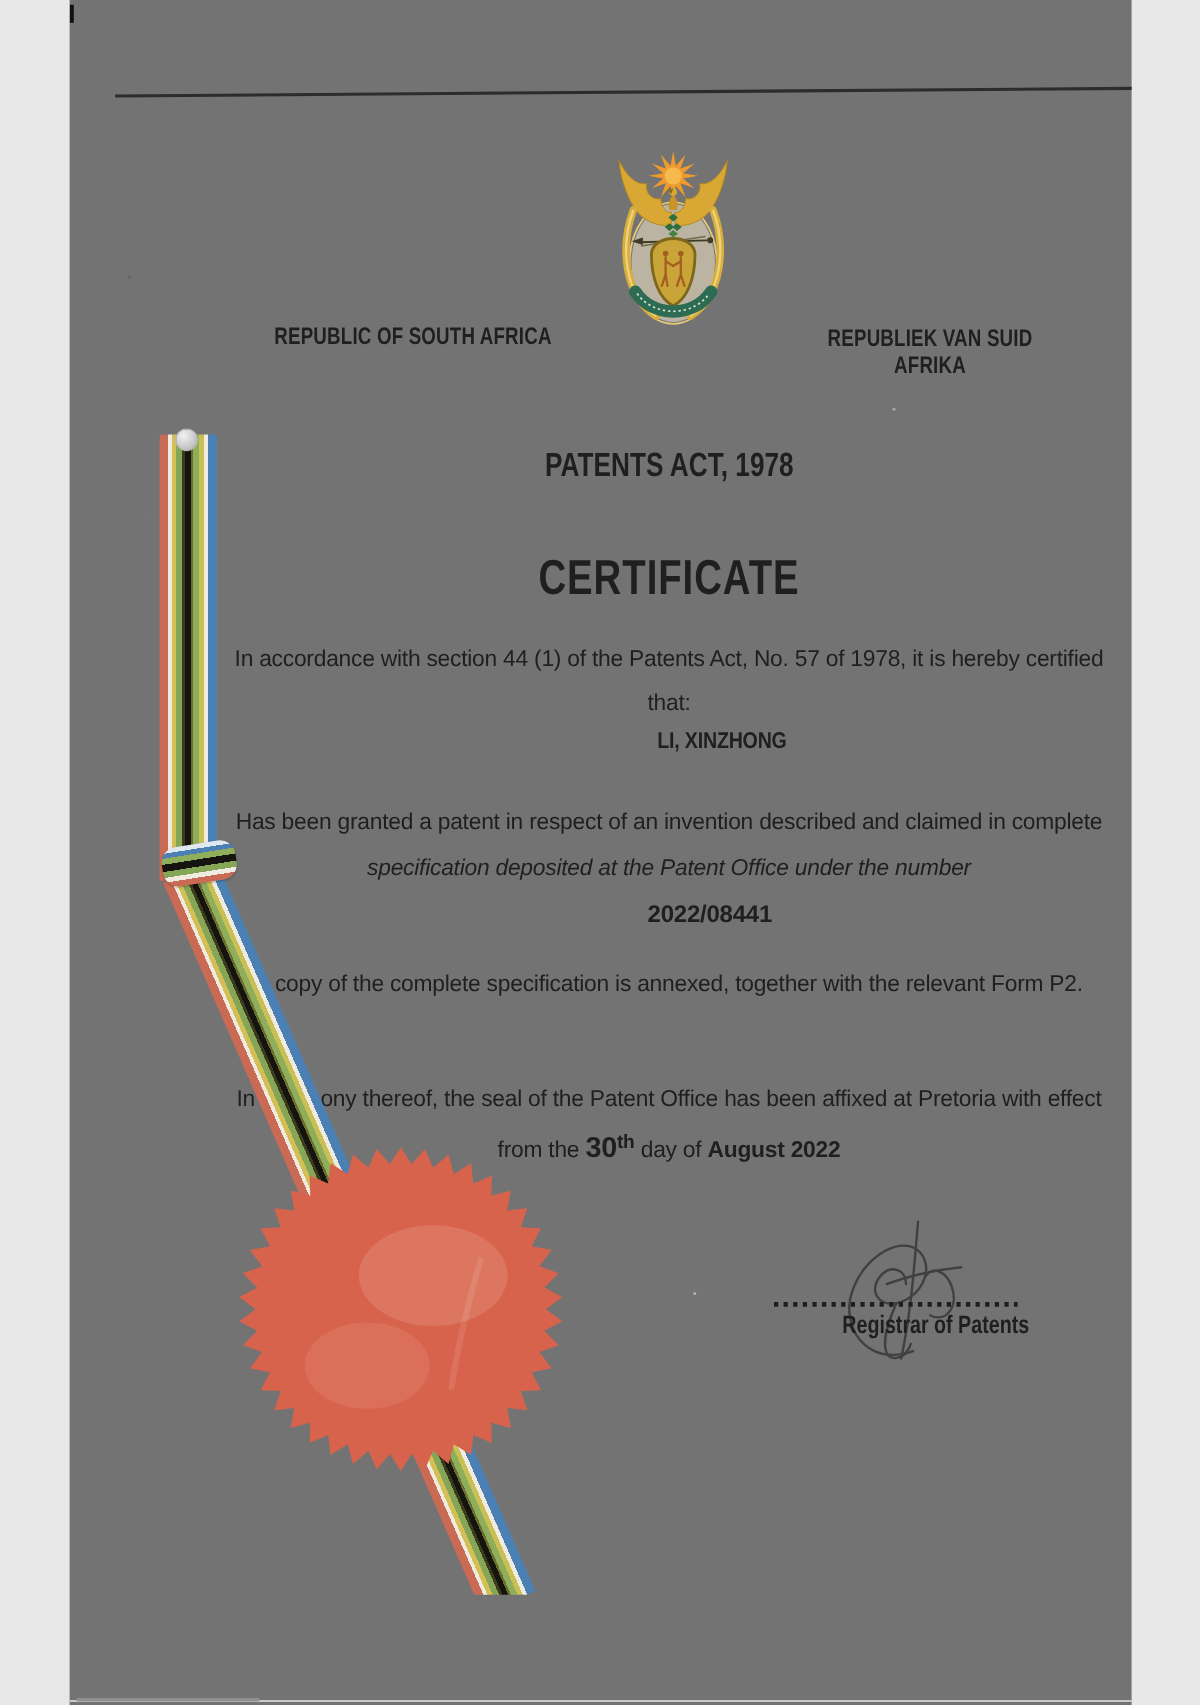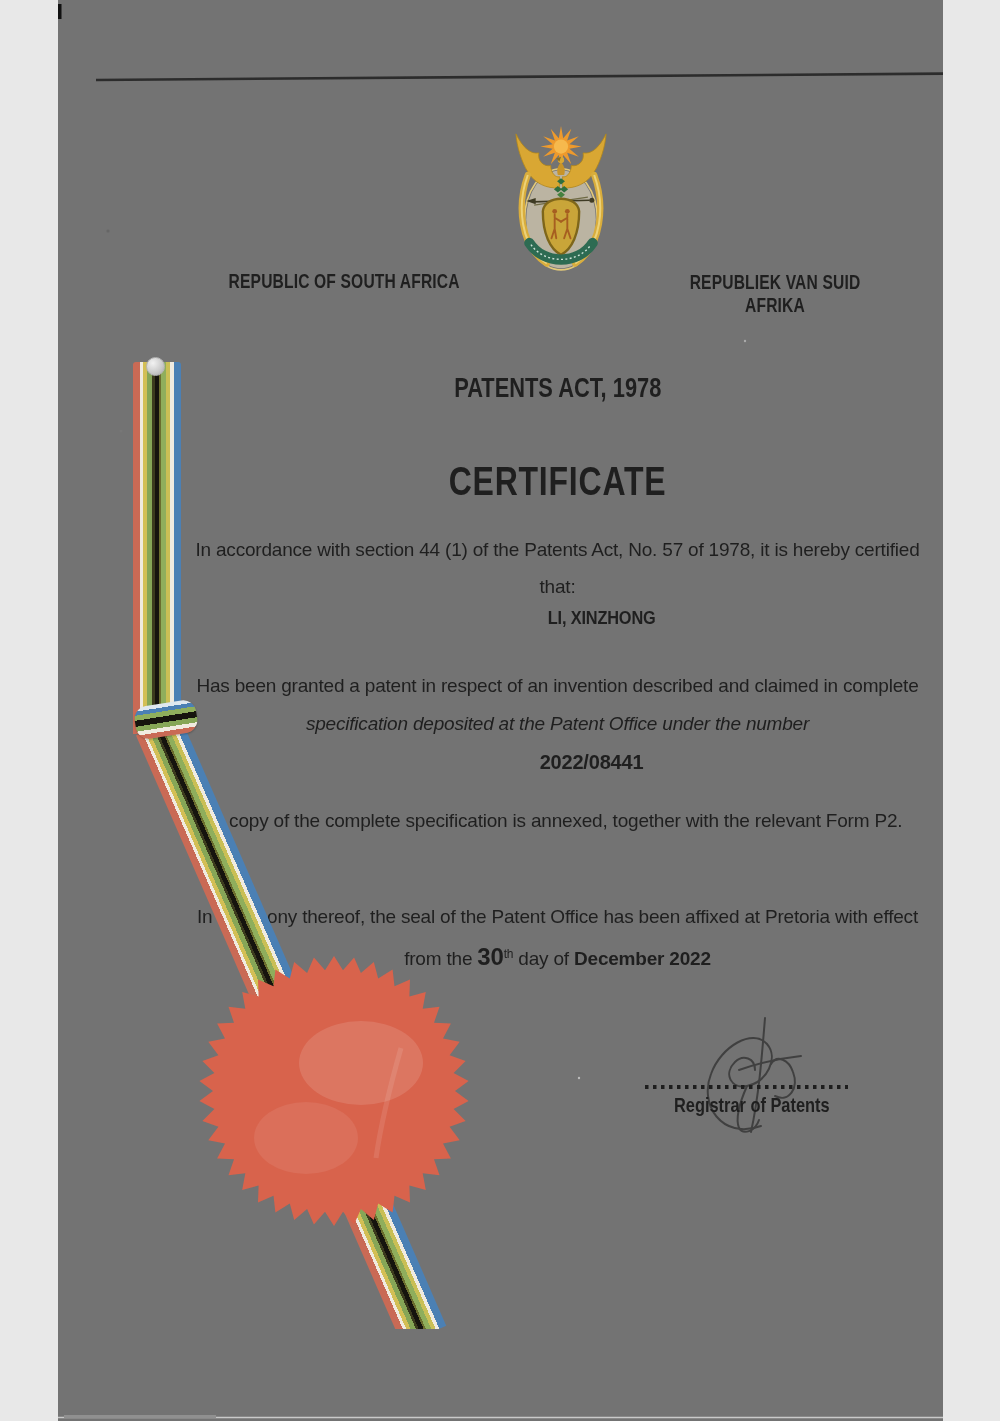--- a/index.html
+++ b/index.html
@@ -11,21 +11,21 @@
   .abs{position:absolute;}
   .centerline{left:0;width:1000px;text-align:center;white-space:nowrap;}
   .cond{display:inline-block;transform:scaleX(0.78);transform-origin:50% 50%;}
   .cond86{display:inline-block;transform:scaleX(0.86);transform-origin:50% 50%;}
   .hdr{font-size:20px;font-weight:700;letter-spacing:.2px;}
   .act-title{top:372px;font-size:28px;font-weight:700;z-index:2;}
   .cert-title{top:458px;font-size:41px;font-weight:700;letter-spacing:1px;z-index:2;}
   .body-line{font-size:19px;letter-spacing:-.2px;z-index:2;}
   .bold{font-weight:700;}
   .sig-label{font-size:21px;font-weight:700;}
-  sup.ord{font-size:12px;font-weight:400;vertical-align:super;line-height:0;}
+  sup.ord{font-size:16px;font-weight:700;vertical-align:super;line-height:0;}
   .ribbon-clip{position:absolute;left:0;top:0;width:1000px;height:1329px;overflow:hidden;z-index:3;pointer-events:none;}
   .ribbon-v{
     position:absolute;left:75px;top:362px;width:48px;height:372px;
     background:linear-gradient(90deg,
       #c96a55 0 7px,#f0ebe0 7px 10px,#d3bf55 10px 14px,#86a657 14px 19px,
       #3c3b1e 19px 21.5px,#16140e 21.5px 26px,#6b6d2e 26px 28px,#8fae5c 28px 33px,
       #cabf55 33px 37px,#f0ebe0 37px 40.5px,#4b80b4 40.5px 48px);
     border-radius:3px 3px 0 0;
   }
   .ribbon-d{
@@ -46,21 +46,21 @@
   }
   .ribbon-pin{
     position:absolute;left:88px;top:357px;width:17px;height:17px;border-radius:50%;
     background:radial-gradient(circle at 35% 30%,#f2f2f2,#c9c9c9 60%,#a8a8a8);
     border:1px solid #b5b5b5;z-index:4;
   }
   .seal-svg{position:absolute;left:138px;top:953px;z-index:5;}
   .arms-svg{position:absolute;left:447px;top:126px;z-index:2;}
   .artifacts{position:absolute;left:0;top:0;z-index:1;pointer-events:none;}
   .sig-svg{position:absolute;left:585px;top:1000px;z-index:2;}
-  .sig-label-wrap{top:1093px;left:594px;width:200px;text-align:left;z-index:2;}
+  .sig-label-wrap{top:1093px;left:622px;width:200px;text-align:left;z-index:2;}
 </style>
 </head>
 <body>
 
 <div class="page">
 
   <svg class="artifacts" width="1000" height="1421" viewBox="0 0 1000 1421">
     <defs>
       <linearGradient id="fadeR" gradientUnits="userSpaceOnUse" x1="0" y1="73" x2="0" y2="1080">
         <stop offset="0" stop-color="#3a3a3a"></stop>
@@ -163,21 +163,21 @@
   <div class="abs centerline body-line" style="top:810px;">
     <span>A copy of the complete specification is annexed, together with the relevant Form P2.</span>
   </div>
   <div class="abs centerline body-line" style="top:906px;">
     <span>In testimony thereof, the seal of the Patent Office has been affixed at Pretoria with effect</span>
   </div>
   <div class="abs centerline body-line" style="top:943px;">
     <span>from the</span>
     <span class="bold" style="font-size:24px;">30</span><sup class="ord">th</sup>
     <span>day of</span>
-    <span class="bold">December 2022</span>
+    <span class="bold">August 2022</span>
   </div>
 
   <svg class="sig-svg" width="220" height="140" viewBox="0 0 220 140">
     <g fill="none" stroke="#3a3a3a" stroke-width="2" stroke-linecap="round" opacity=".88">
       <path d="M 118,126 C 78,140 56,104 68,74 C 78,46 110,28 124,44 C 136,58 124,82 104,86 C 88,89 80,74 92,62 C 100,54 112,58 112,70"></path>
       <path d="M 122,18 C 119,55 116,95 108,132"></path>
       <path d="M 96,70 C 118,62 140,58 158,56"></path>
       <path d="M 132,96 C 146,103 156,88 150,72 C 146,60 134,54 128,64"></path>
       <path d="M 104,86 C 96,104 92,118 96,128 C 100,135 112,132 116,120"></path>
     </g>

